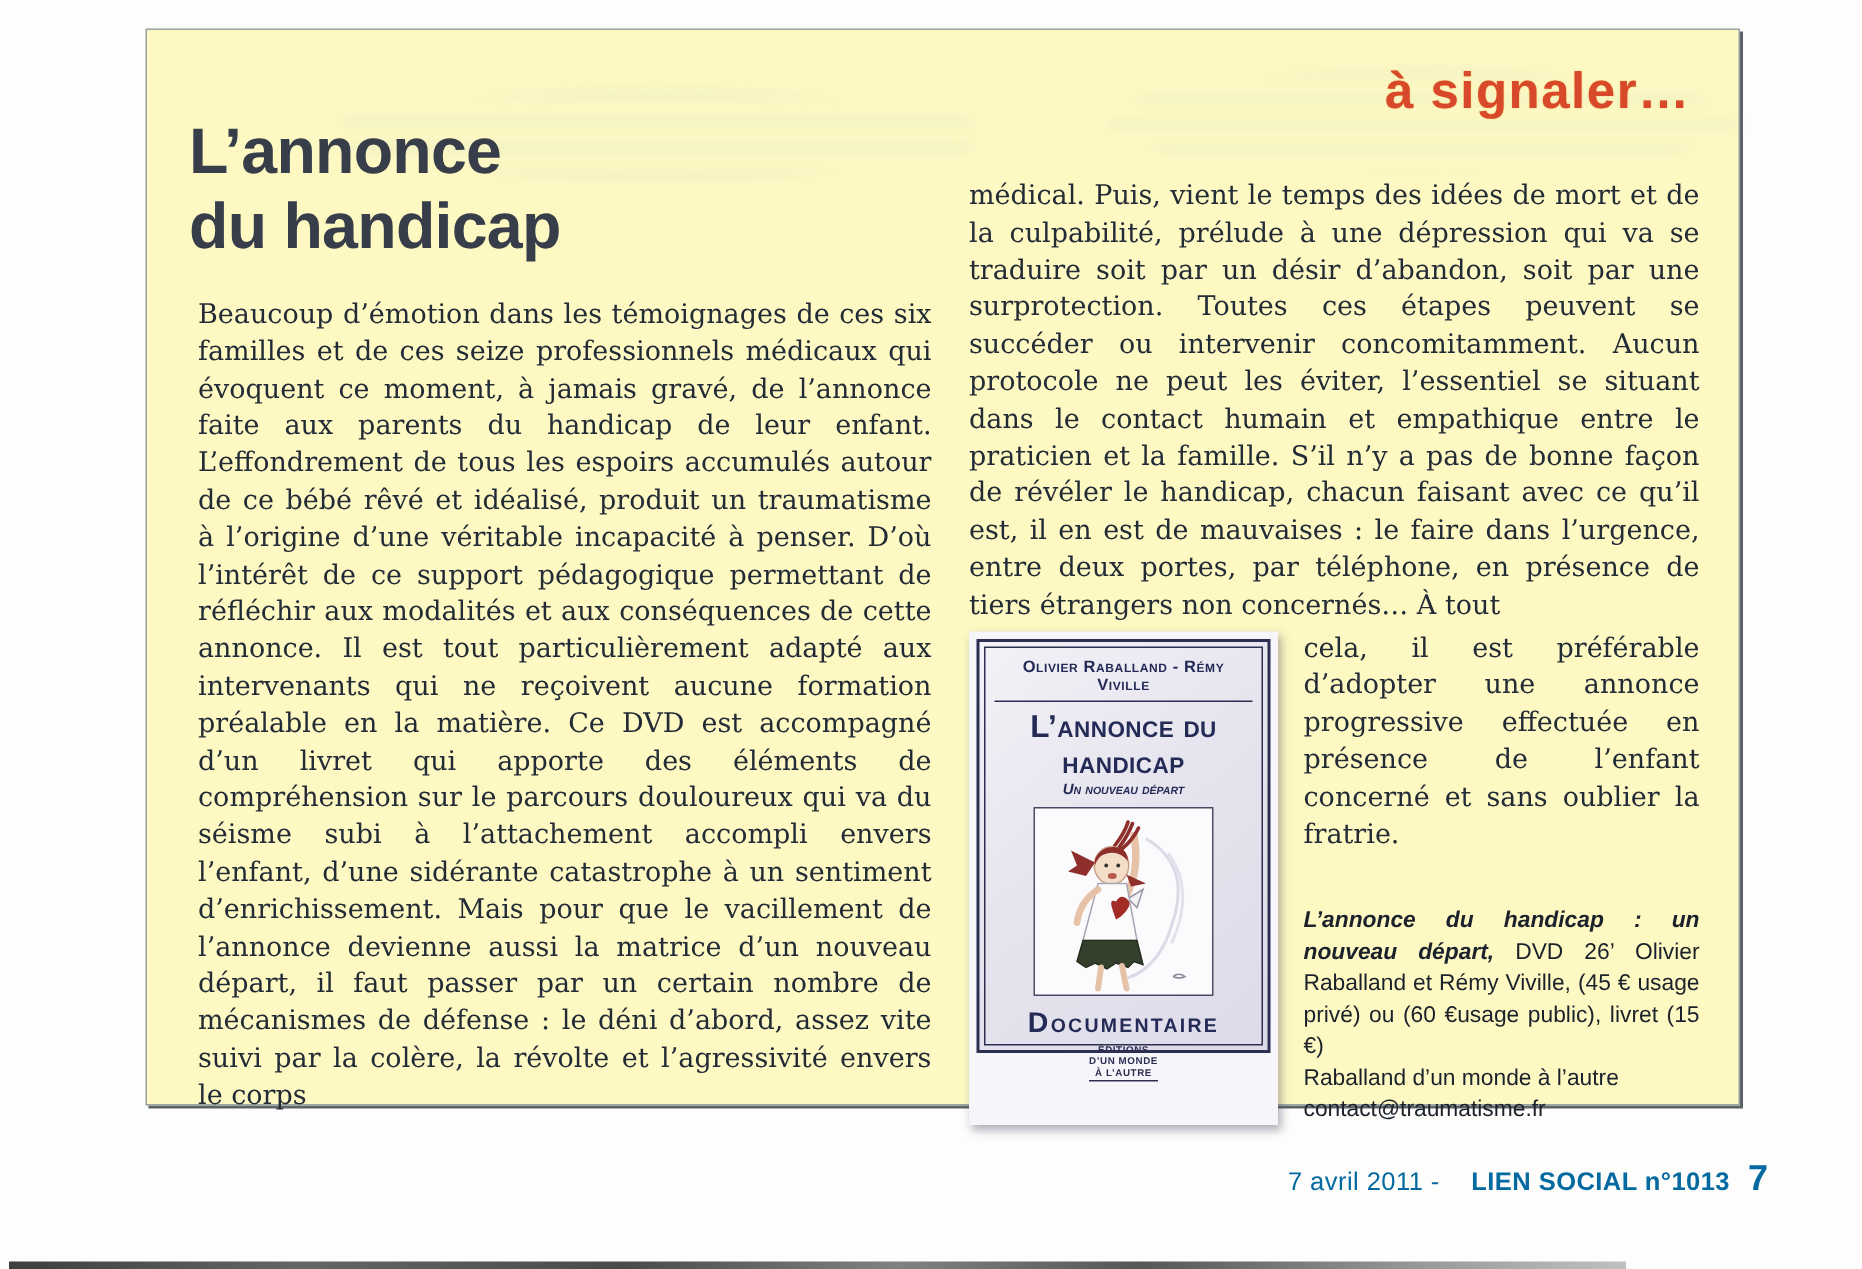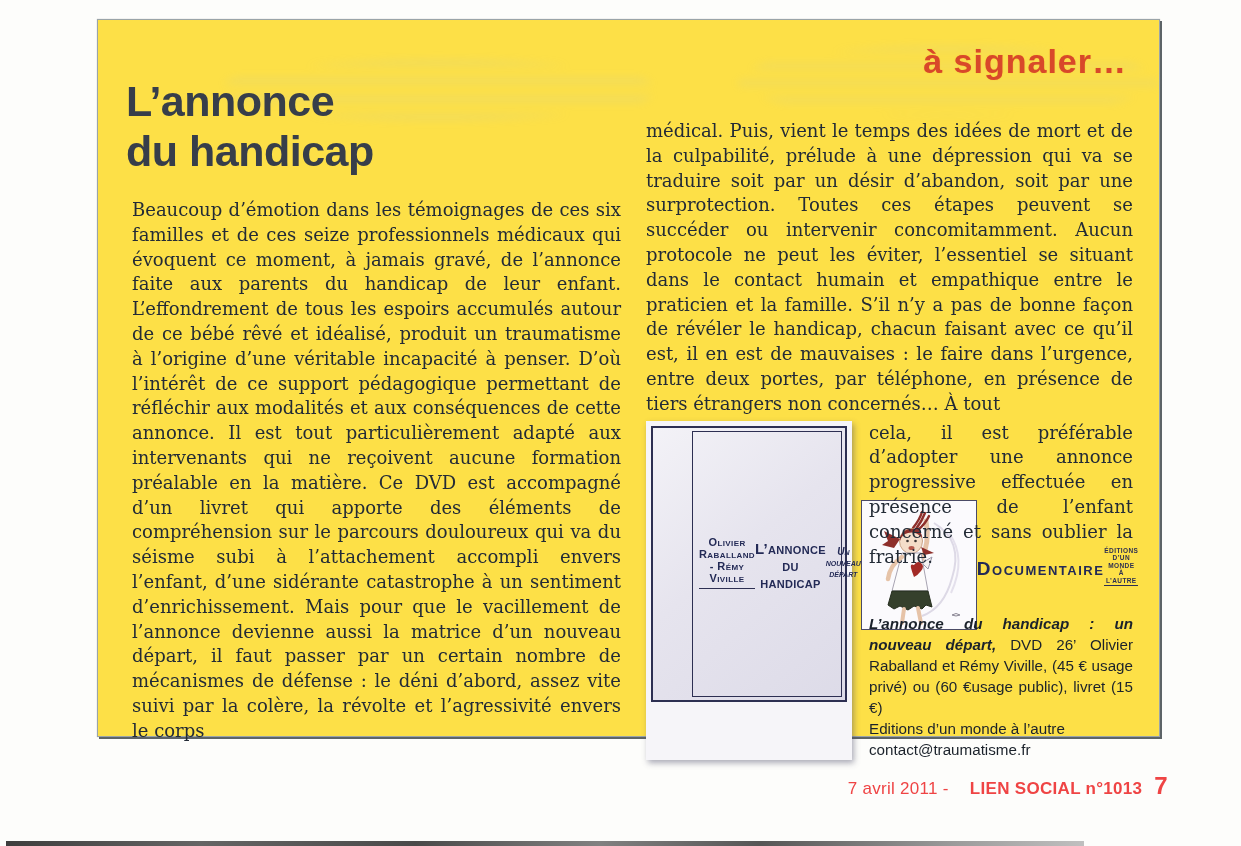--- a/index.html
+++ b/index.html
@@ -7,21 +7,21 @@
     width:1241px;height:846px;
     background:#fdfdfb;
     font-family:"Liberation Sans",sans-serif;
     position:relative;overflow:hidden;
   }
   .page{position:absolute;inset:0;}
 
   
   .panel{
     position:absolute;left:97px;top:19px;width:1063px;height:718px;
-    background:#fde047;
+    background:#fef9c3;
     border:1px solid #9aa4a8;
     box-shadow:2px 2px 0 #5d6467, 0 0 1px rgba(0,0,0,.25);
     box-sizing:border-box;
   }
   
   .ghost{position:absolute;border-radius:50%;filter:blur(4px);opacity:.5;pointer-events:none;}
   .ghost1{left:120px;top:40px;width:440px;height:60px;
     background:repeating-linear-gradient(180deg,rgba(176,196,202,.35) 0 6px,transparent 6px 18px);}
   .ghost2{left:640px;top:26px;width:420px;height:70px;
     background:repeating-linear-gradient(180deg,rgba(176,196,202,.30) 0 6px,transparent 6px 17px);}
@@ -63,54 +63,54 @@
     height:276px;box-sizing:border-box;
     background:linear-gradient(140deg,#f3f2f7 0%,#e6e4ee 45%,#dddbe8 100%);
     border:2px solid #2d2f52;
     padding:3px;
   }
   .cover-inner{
     height:100%;box-sizing:border-box;
     border:1px solid #2d2f52;
     padding:7px 6px 4px 6px;
     text-align:center;color:#232a56;
-    display:flex;flex-direction:row;align-items:center;margin-left:36px;
+    display:flex;flex-direction:column;align-items:center;
   }
   .cover-authors{
     font-variant:small-caps;font-weight:bold;font-size:11px;letter-spacing:.4px;
     border-bottom:1px solid #2d2f52;padding-bottom:4px;margin-bottom:5px;width:100%;
   }
-  .cover-title{font-variant:small-caps;font-weight:bold;font-size:15px;letter-spacing:.3px;}
+  .cover-title{font-variant:small-caps;font-weight:bold;font-size:21px;letter-spacing:.3px;}
   .cover-subtitle{font-variant:small-caps;font-weight:bold;font-style:italic;font-size:10px;margin-bottom:6px;}
   .cover-art{
     width:118px;height:128px;border:1px solid #4a4a66;background:#fbfafd;
     display:flex;align-items:center;justify-content:center;
   }
   .cover-genre{font-variant:small-caps;font-weight:bold;font-size:19px;letter-spacing:1.5px;margin-top:8px;}
   .cover-logo{margin-top:3px;font-size:6.5px;font-weight:bold;line-height:7.5px;
     text-transform:uppercase;letter-spacing:.4px;color:#2d2f52;
     border-bottom:1px solid #2d2f52;padding-bottom:1px;}
 
   .wrap-right{margin-left:17px;width:264px;}
   .wrap-right .body-text{text-align:justify;}
 
   
   .caption{
-    margin-top:44px;
+    margin-top:34px;
     font-family:"Liberation Sans",sans-serif;
     font-size:15.2px;line-height:21px;color:#1b222b;
   }
   .caption p{margin:0;text-align:justify;}
   .cap-lead{font-weight:bold;font-style:italic;}
   .cap-line{text-align:left;}
 
   
   .footer{
-    position:absolute;top:772px;right:73px;
-    font-size:17px;color:#ef4444;letter-spacing:.3px;
+    position:absolute;top:772px;right:62px;
+    font-size:17px;color:#0369a1;letter-spacing:.3px;
     display:flex;align-items:baseline;
   }
   .footer .bold{font-weight:bold;margin-left:21px;}
   .footer .pageno{font-weight:bold;font-size:24px;margin-left:12px;}
 
   .scan-strip{
     position:absolute;left:6px;top:841px;width:1078px;height:5px;
     background:linear-gradient(90deg,#1c1c1c 0%,#4a4a4a 18%,#2a2a2a 38%,#6b6b6b 55%,#383838 70%,#8a8a8a 88%,#b5b5b5 100%);
     opacity:.85;
   }
@@ -185,21 +185,21 @@
                 <div>à l’autre</div>
               </div>
             </div>
           </div>
         </div>
 
         <div class="wrap-right">
           <p class="body-text" lang="fr">cela, il est préférable d’adopter une annonce progressive effectuée en présence de l’enfant concerné et sans oublier la fratrie.</p>
           <div class="caption">
             <p><span class="cap-lead">L’annonce du handicap : un nouveau départ,</span><span> DVD 26’ Olivier Raballand et Rémy Viville, (45 € usage privé) ou (60 €usage public), livret (15 €)</span></p>
-            <div class="cap-line">Editions d’un monde à l’autre</div>
+            <div class="cap-line">Raballand d’un monde à l’autre</div>
             <div class="cap-line">contact@traumatisme.fr</div>
           </div>
         </div>
 
       </div>
     </div>
   </div>
 
   <div class="footer">
     <span>7 avril 2011 -</span>

